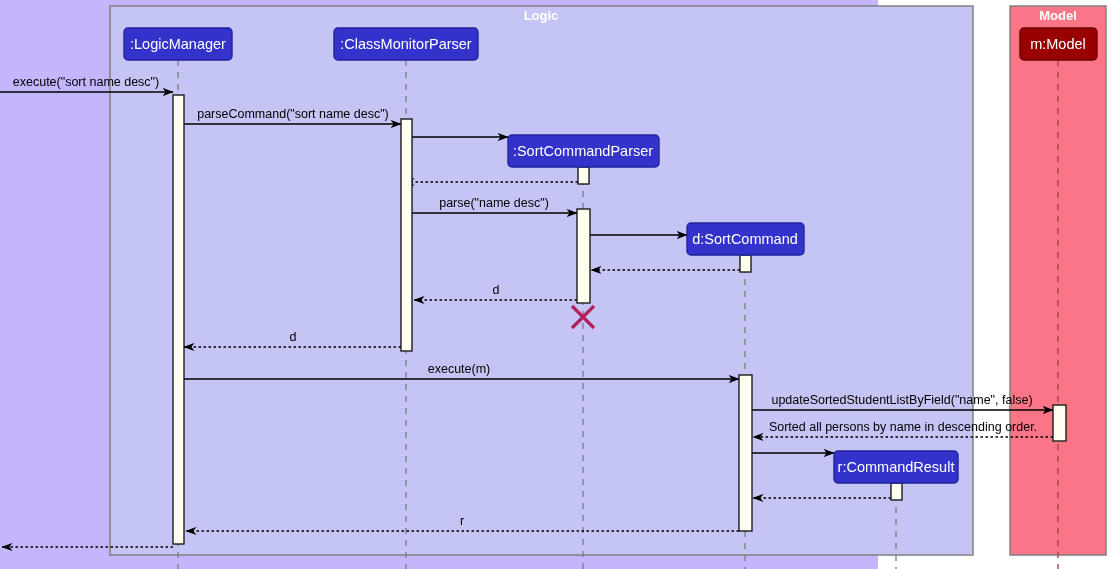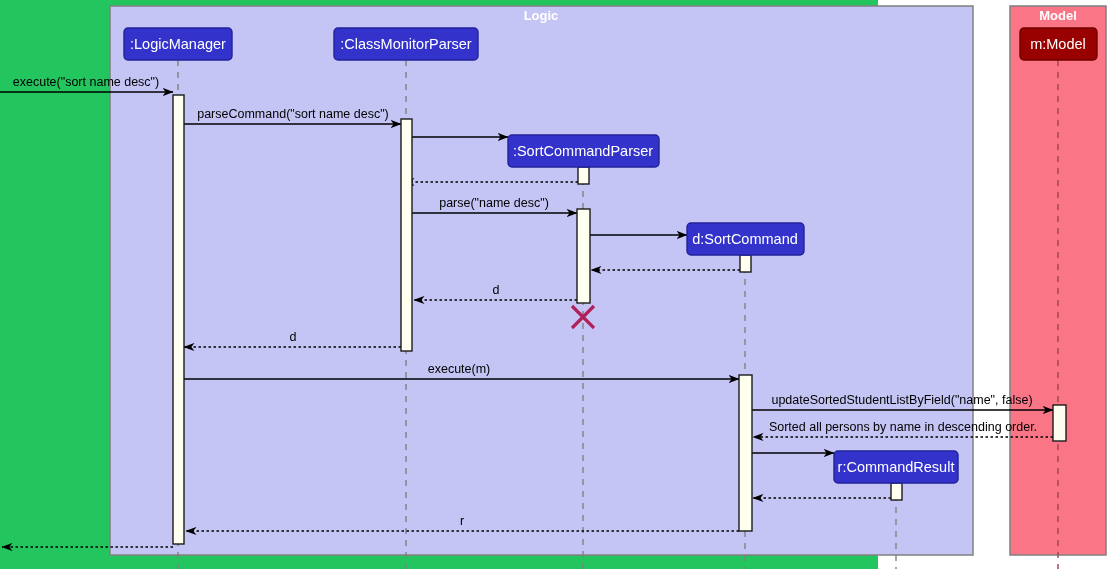--- a/index.html
+++ b/index.html
@@ -11,21 +11,21 @@
   body {
     width: 1111px;
     height: 569px;
     font-family: "Liberation Sans", sans-serif;
     overflow: hidden;
   }
   #stage {
     position: relative;
     width: 878px;
     height: 569px;
-    background: #22c55e;
+    background: #c4b5fd;
     text-align: center;
   }
   svg.diagram {
     position: absolute;
     left: 0;
     top: 0;
     width: 1111px;
     height: 569px;
     display: block;
   }

